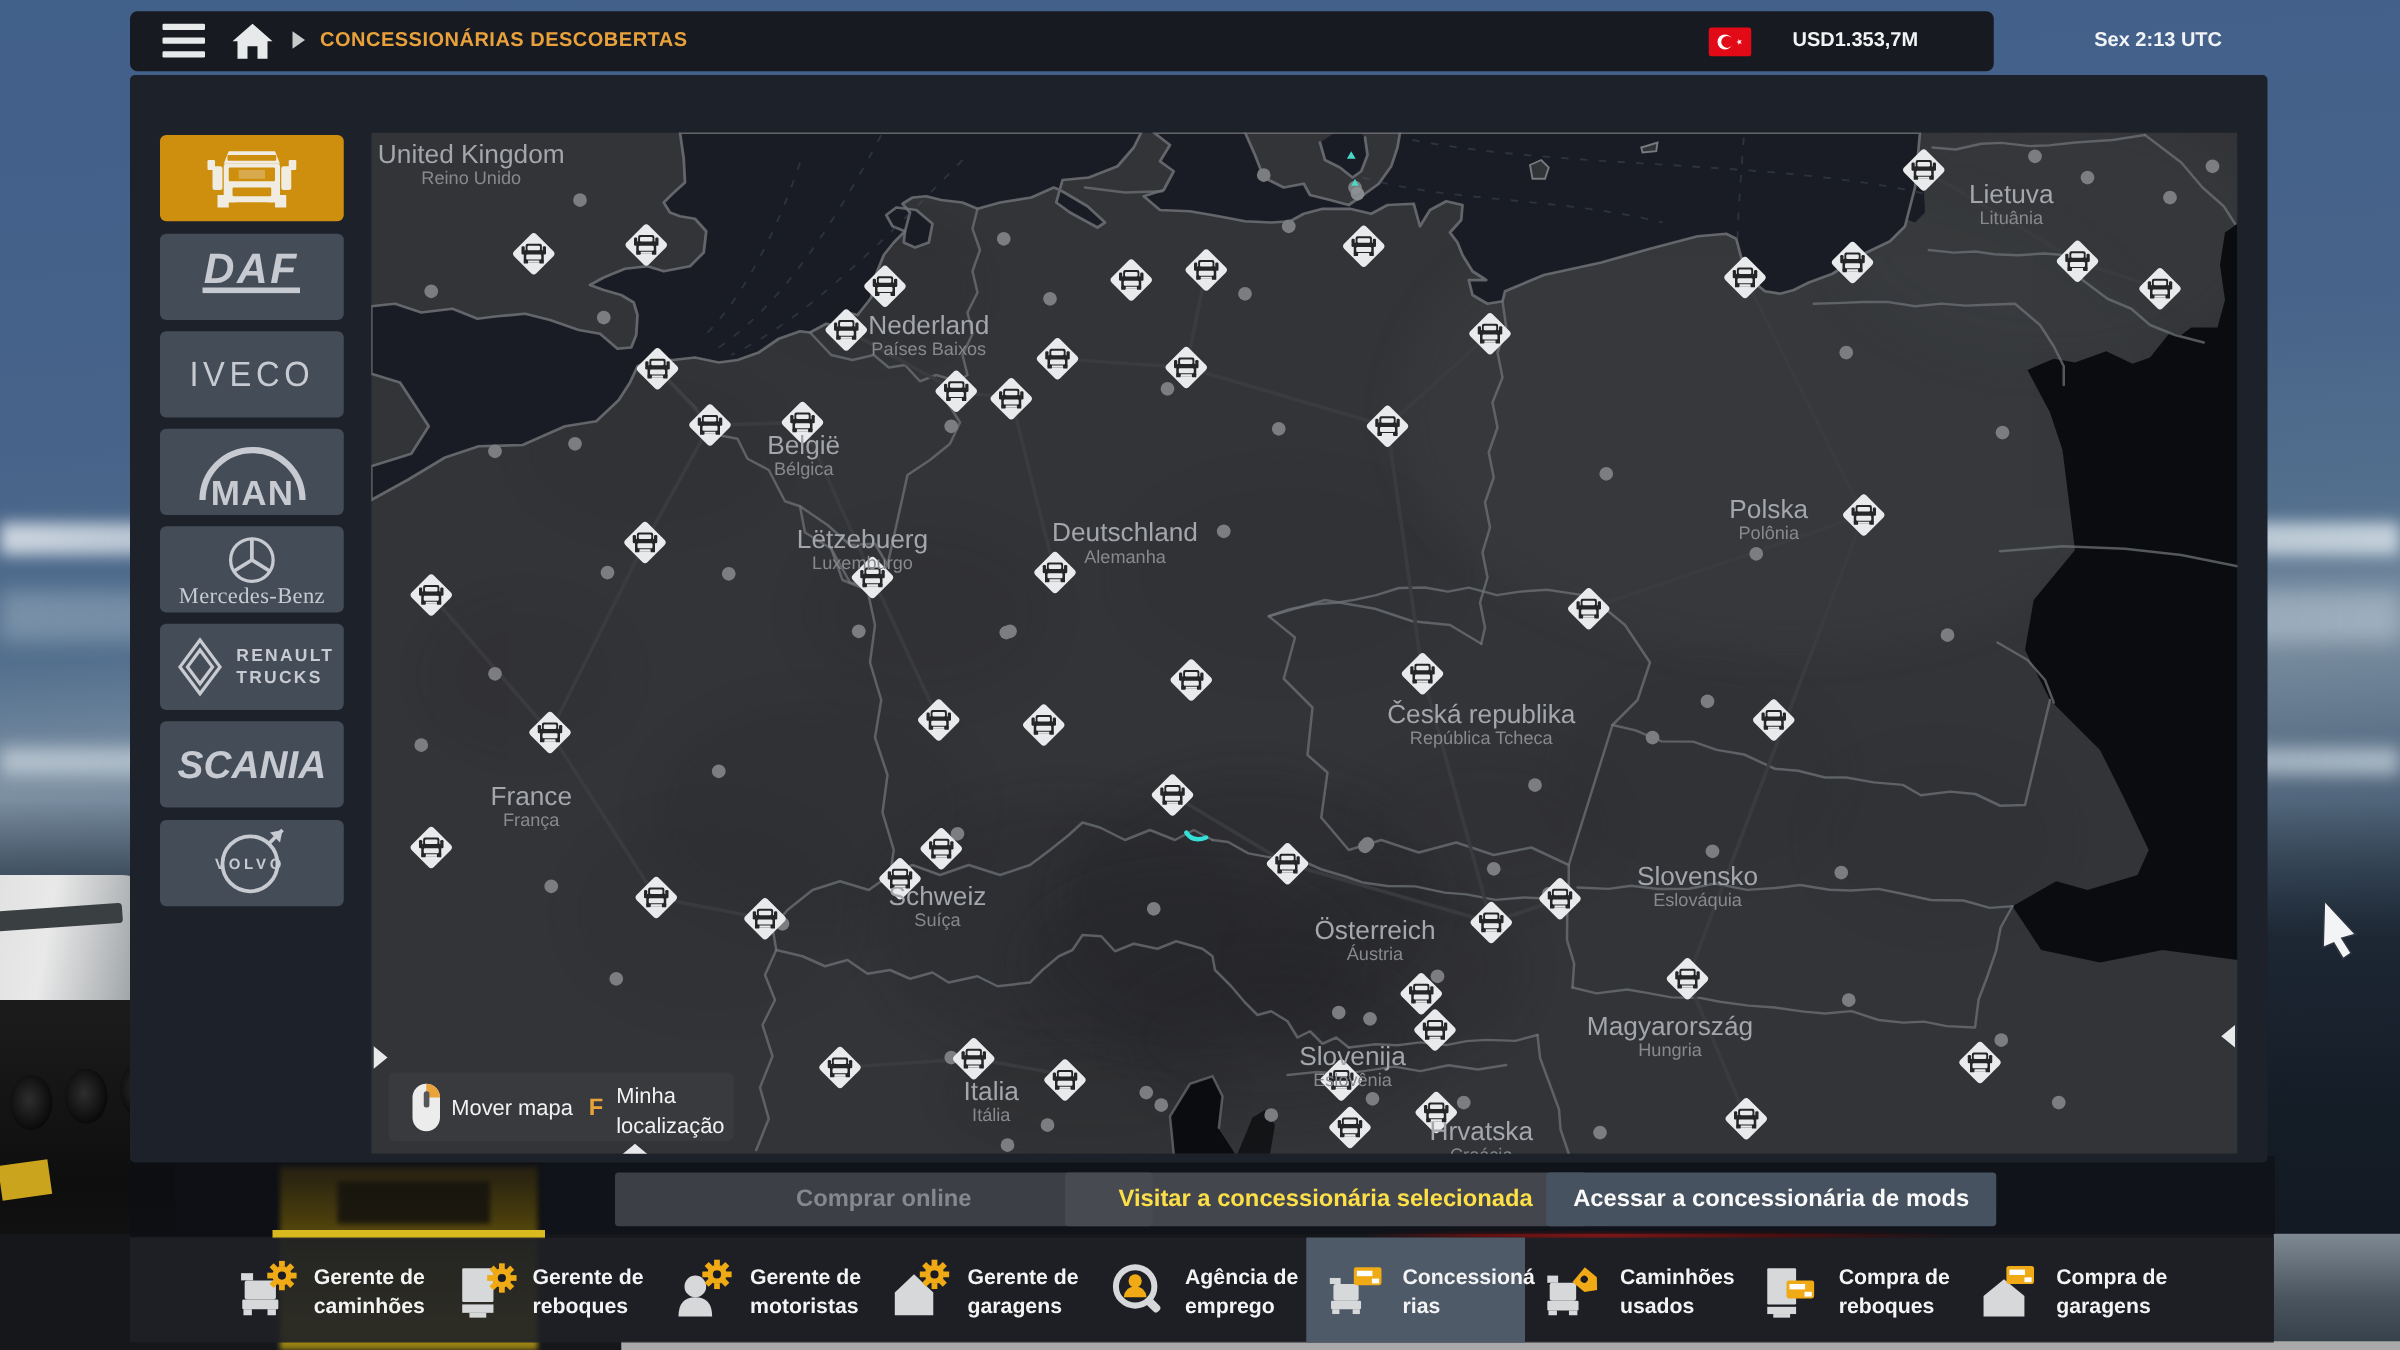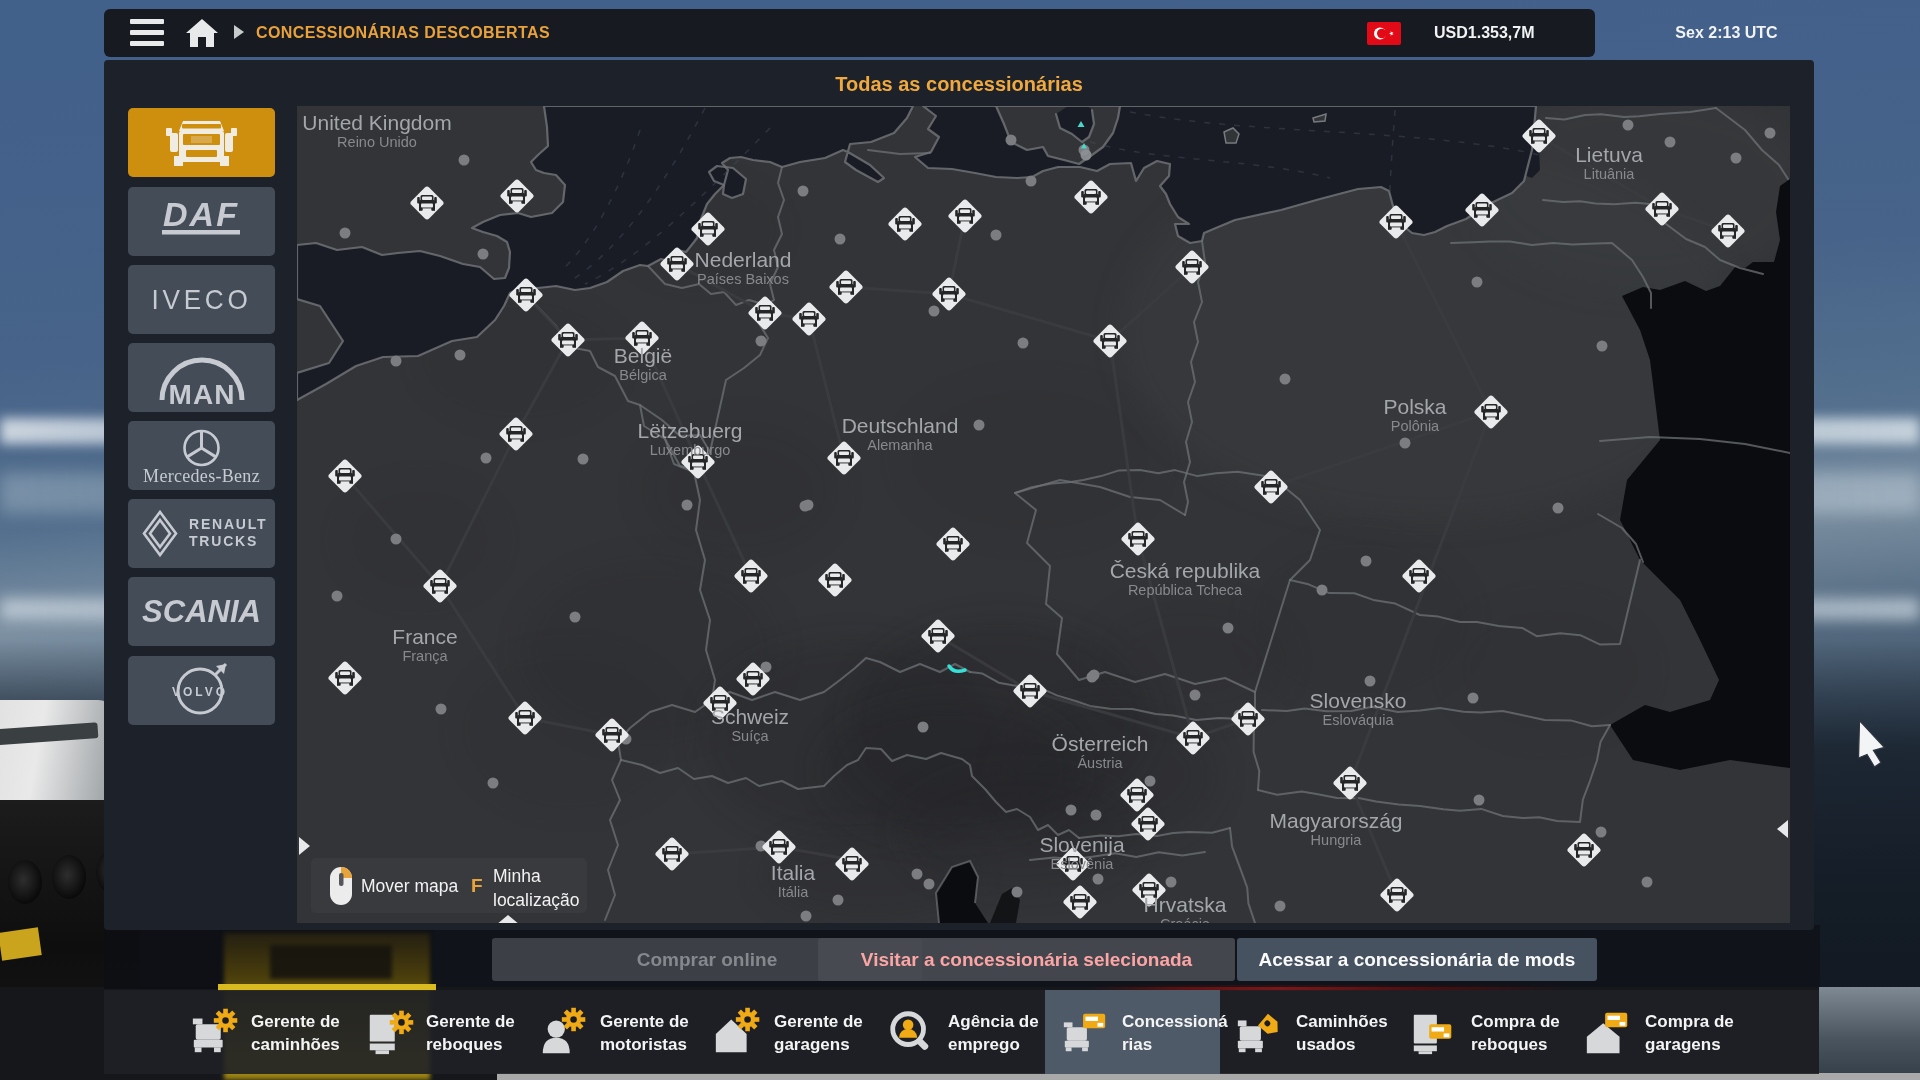--- a/index.html
+++ b/index.html
@@ -43,21 +43,21 @@
 
 #panel { position:absolute; left:104px; top:60px; width:1710px; height:870px; background:#1d212a; border-radius:4px; }
 #ptitle { position:absolute; left:0px; top:13px; width:1710px; text-align:center; font-size:20px; font-weight:bold; color:#efa93f; }
 .sbtn { position:absolute; left:24px; width:147px; height:69px; background:#434c57; border-radius:5px; display:flex; align-items:center; justify-content:center; }
 .sbtn.sel { background:#cf8f0e; }
 
 #map { position:absolute; left:297px; top:106px; width:1493px; height:817px; }
 
 .bbtn { position:absolute; top:938px; height:43px; border-radius:3px; font-weight:bold; font-size:19px; text-align:center; line-height:43px; }
 #bb1 { left:492px; width:430px; background:rgba(67,70,76,.88); color:#85888d; }
-#bb2 { left:818px; width:417px; background:rgba(72,75,81,.92); color:#fca5a5; }
+#bb2 { left:852px; width:417px; background:rgba(72,75,81,.92); color:#fde047; }
 #bb3 { left:1237px; width:360px; background:#46525f; color:#fafafa; }
 
 #nav { position:absolute; left:104px; top:990px; width:1715px; height:84px; background:rgba(30,32,38,.90); }
 #navsel { position:absolute; left:941px; top:0px; width:175px; height:84px; background:#4e5a68; }
 .nitem { position:absolute; top:0; height:84px; }
 .nicon { position:absolute; top:17px; width:50px; height:50px; }
 .ntext { position:absolute; top:20px; font-size:17px; font-weight:bold; color:#f4f4f4; line-height:23px; white-space:pre; }
 #cursor { position:absolute; left:1855px; top:718px; }
 </style>
 </head>
@@ -100,21 +100,20 @@
         <circle cx="13" cy="11.5" r="6" fill="#fff"></circle>
           <circle cx="14.8" cy="11.5" r="4.8" fill="#e30a17"></circle>
         <path d="M22 11.5 l4.5 1.5 -2.8-3.9 0 4.8 2.8-3.9 z" fill="#fff"></path>
       </svg>
     </div>
     <div id="money">USD1.353,7M</div>
     <div id="clock">Sex 2:13 UTC</div>
   </div>
 
   <div id="panel">
-    <div id="ptitle">Todas as concessionárias</div>
     <div class="sbtn sel" style="top:48px;">
         <svg width="147" height="69" viewBox="0 0 147 69">
 <g fill="#f0ece2">
  <path d="M55 13 L92 13 L96 23 L51 23 Z"></path>
  <rect x="51" y="23" width="45" height="31" rx="2"></rect>
  <rect x="42" y="25" width="8" height="19" rx="2"></rect>
             <rect x="97" y="25" width="8" height="19" rx="2"></rect>
  <rect x="38" y="20" width="6" height="8" rx="1"></rect>
             <rect x="103" y="20" width="6" height="8" rx="1"></rect>
  <rect x="46" y="48" width="9" height="10"></rect>

